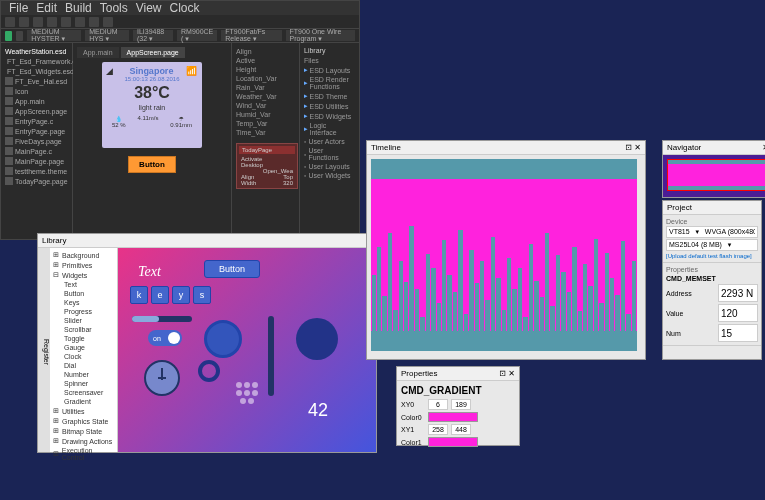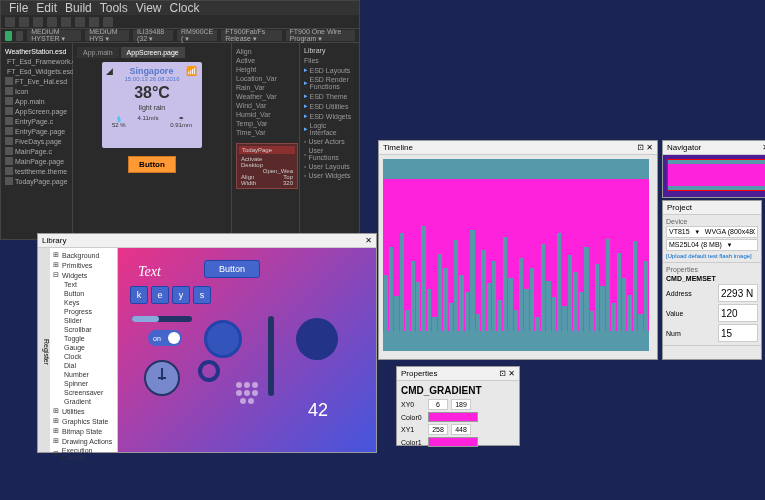--- a/index.html
+++ b/index.html
@@ -61,21 +61,21 @@
 .w-clock::before{content:'';position:absolute;width:2px;height:12px;background:#223366;top:6px}
 .w-clock::after{content:'';position:absolute;width:2px;height:8px;background:#223366;transform:rotate(90deg)}
 .w-dial{position:absolute;top:70px;left:178px;width:42px;height:42px;background:#223388;border-radius:50%}
 .w-number{position:absolute;top:152px;left:190px;color:#fff;font-size:18px}
 .w-spinner{position:absolute;top:130px;left:114px;width:30px;height:30px;display:flex;flex-wrap:wrap;align-content:center;justify-content:center}
 .w-spinner span{width:6px;height:6px;background:rgba(255,255,255,0.5);border-radius:50%;margin:1px}
 .w-scrollbar{position:absolute;top:112px;left:80px;width:22px;height:22px;border:4px solid #223388;border-radius:50%}
 .w-slider-v{position:absolute;top:68px;left:150px;width:6px;height:80px;background:#223366;border-radius:3px}
 
 
-.timeline-win{position:absolute;top:140px;left:378px;width:280px;height:220px;background:#e8e8e8;border:1px solid #999}
+.timeline-win{position:absolute;top:140px;left:366px;width:280px;height:220px;background:#e8e8e8;border:1px solid #999}
 .tl-canvas{width:calc(100% - 12px);height:calc(100% - 26px);margin:4px;background:#5599aa;position:relative;overflow:hidden}
 .tl-magenta{position:absolute;top:20px;left:0;right:0;bottom:20px;background:#ff22dd}
 .tl-bars{position:absolute;bottom:20px;left:0;right:0;height:140px;display:flex;align-items:flex-end}
 .tl-bar{flex:1;background:#5599aa;margin:0 0.5px}
 
 
 .nav-win{position:absolute;top:140px;left:662px;width:112px;height:58px;background:#4c1d95;border:1px solid #999}
 .nav-preview{width:calc(100% - 8px);height:32px;margin:4px;background:#5599aa;position:relative;border:1px solid #f00}
 .nav-preview-inner{position:absolute;top:4px;left:0;right:0;bottom:4px;background:#ff22dd}
 

